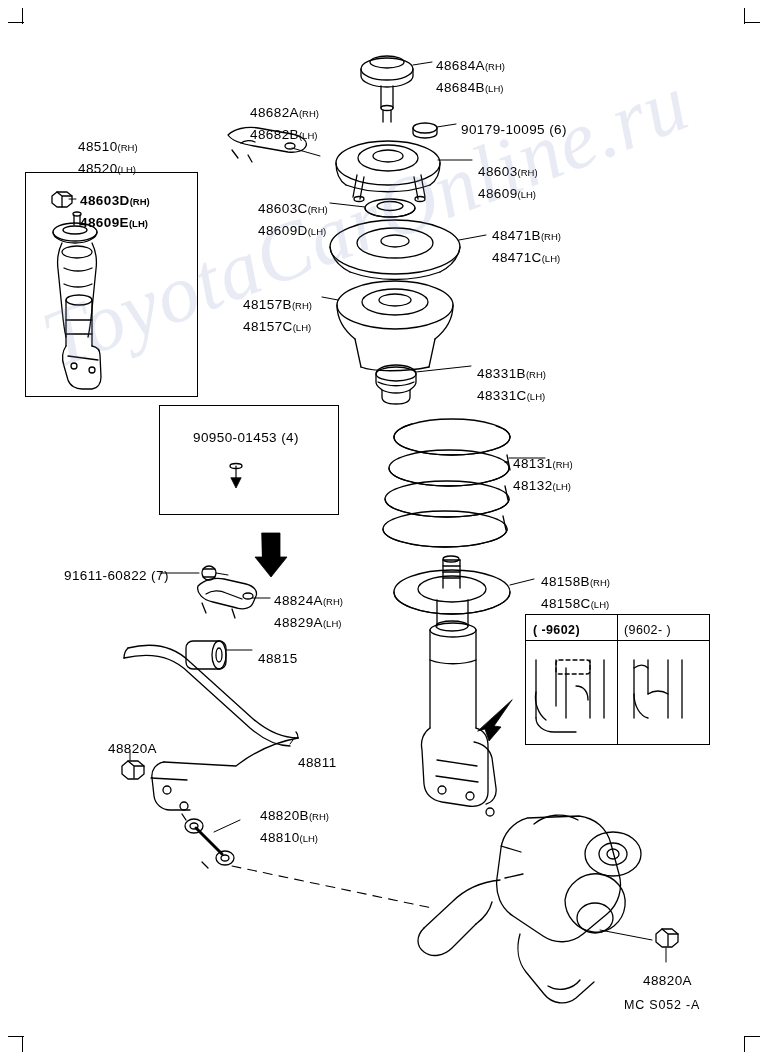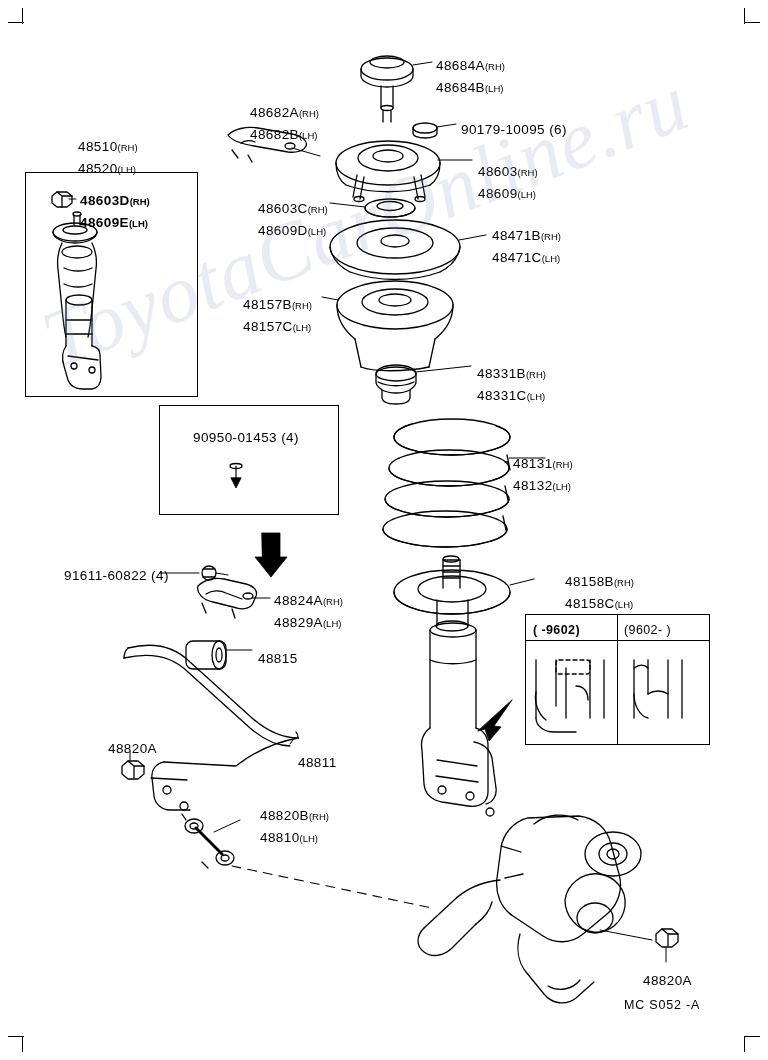--- a/index.html
+++ b/index.html
@@ -348,23 +348,23 @@
         <div>48331C<span class="sfx">(LH)</span></div>
       </div>
       <div class="lbl" style="left: 193px; top: 427px;">
         <div>90950-01453  (4)</div>
       </div>
       <div class="lbl" style="left: 513px; top: 453px;">
         <div>48131<span class="sfx">(RH)</span></div>
         <div>48132<span class="sfx">(LH)</span></div>
       </div>
       <div class="lbl" style="left: 64px; top: 565px;">
-        <div>91611-60822  (4)</div>
-      </div>
-      <div class="lbl" style="left: 541px; top: 571px; margin-left: 24px;">
+        <div>91611-60822  (7)</div>
+      </div>
+      <div class="lbl" style="left: 541px; top: 571px;">
         <div>48158B<span class="sfx">(RH)</span></div>
         <div>48158C<span class="sfx">(LH)</span></div>
       </div>
       <div class="lbl" style="left: 274px; top: 590px;">
         <div>48824A<span class="sfx">(RH)</span></div>
         <div>48829A<span class="sfx">(LH)</span></div>
       </div>
       <div class="lbl" style="left: 258px; top: 648px; text-align: center;">
         <div>48815</div>
       </div>

